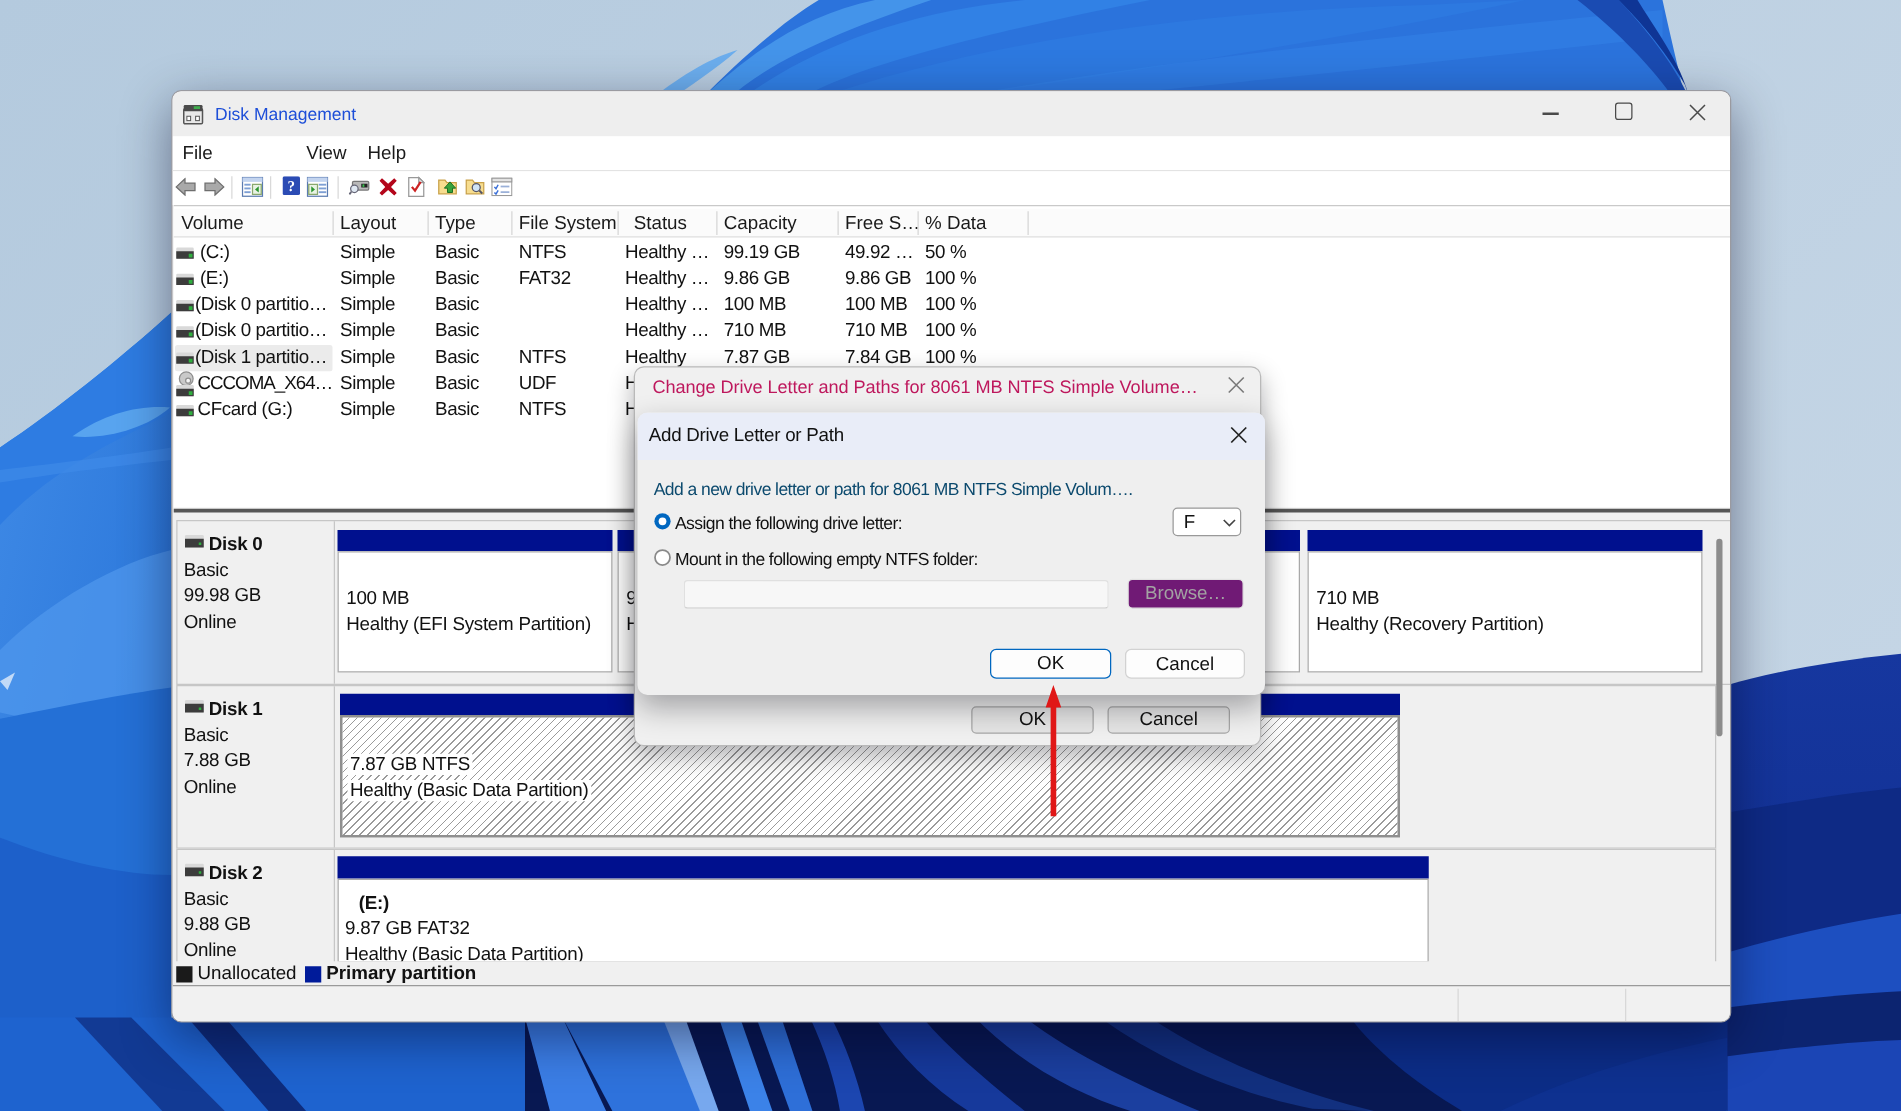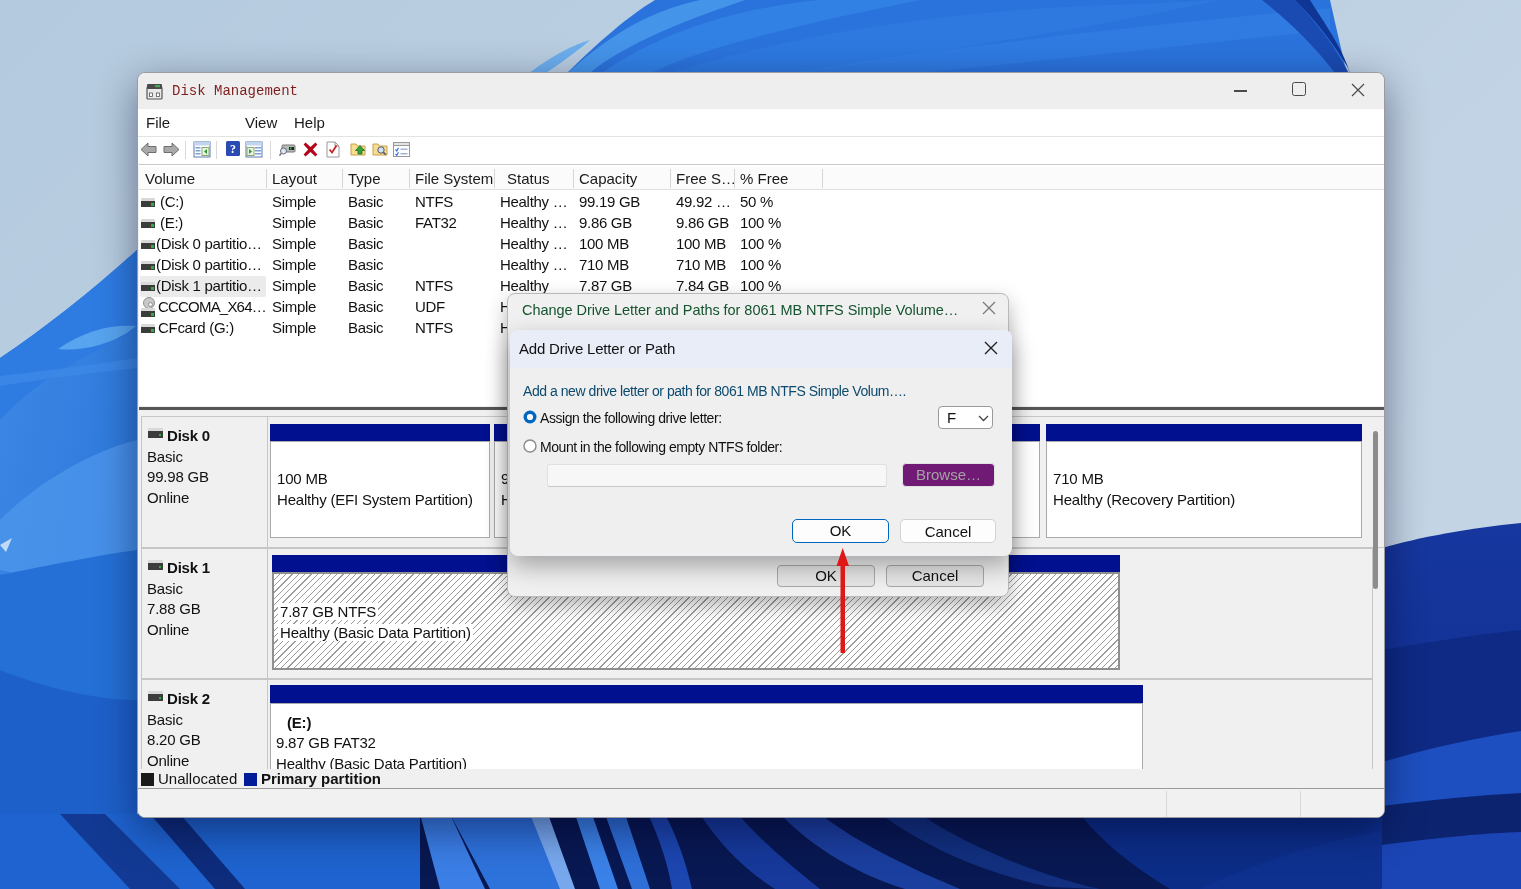--- a/index.html
+++ b/index.html
@@ -4,21 +4,21 @@
 <style>
   html,body{margin:0;padding:0;width:1521px;height:889px;overflow:hidden;
     font-family:"Liberation Sans",sans-serif;}
   #stage{position:absolute;top:0;left:0;width:1521px;height:889px;overflow:hidden;}
   .abs{position:absolute;}
   
   #win{position:absolute;left:137px;top:72px;width:1248px;height:746px;
     background:#f0f0f0;border-radius:8px;box-shadow:0 12px 40px rgba(0,0,30,.45);
     border:1px solid #9a9aa0;box-sizing:border-box;overflow:hidden;}
   #titlebar{position:absolute;left:0;top:0;width:100%;height:36px;background:#eeeeee;}
-  #title-text{position:absolute;left:34px;top:10px;font-size:14px;color:#7f1d1d;font-family:Liberation Mono, monospace;}
+  #title-text{position:absolute;left:34px;top:10px;font-size:14px;color:#1d4ed8;}
   #menubar{position:absolute;left:0;top:36px;width:100%;height:28px;background:#ffffff;
     border-bottom:1px solid #e3e3e3;box-sizing:border-box;}
   .menu{position:absolute;top:5px;font-size:15px;color:#1a1a1a;}
   #toolbar{position:absolute;left:0;top:64px;width:100%;height:27px;background:#ffffff;}
   .tsep{position:absolute;top:4px;width:1px;height:18px;background:#d9d9d9;}
   
   #list{position:absolute;left:1px;top:91px;width:1246px;height:241px;background:#ffffff;
     border-top:1px solid #c9c9c9;}
   #lhead{position:absolute;left:0;top:2px;width:100%;height:23px;background:#fbfbfb;
     border-bottom:1px solid #e0e0e0;box-sizing:border-box;}
@@ -37,21 +37,21 @@
   .ptxt{position:absolute;font-size:15px;letter-spacing:-0.2px;color:#111;white-space:nowrap;}
   
   #legend{position:absolute;left:1px;top:696px;width:1246px;height:19px;background:#f0f0f0;
     font-size:15px;color:#111;}
   #status{position:absolute;left:0px;top:715px;width:1248px;height:29px;background:#f1f1f1;
     border-top:1px solid #9a9a9a;}
   .ssep{position:absolute;top:2px;width:1px;height:26px;background:#d8d8d8;}
   
   #dlg1{position:absolute;left:507px;top:293px;width:502px;height:304px;background:#f0f0f0;
     border-radius:8px;box-shadow:0 8px 20px rgba(0,0,10,.3);border:1px solid #b9b9b9;box-sizing:border-box;}
-  #dlg1 .dtitle{position:absolute;left:14px;top:8px;font-size:14.5px;letter-spacing:-0.05px;color:#14532d;white-space:nowrap;}
+  #dlg1 .dtitle{position:absolute;left:14px;top:8px;font-size:14.5px;letter-spacing:-0.05px;color:#be185d;white-space:nowrap;}
   #dlg2{position:absolute;left:510px;top:330px;width:502px;height:226px;background:#efefef;
     border-radius:8px;box-shadow:0 10px 24px rgba(0,0,10,.32);overflow:hidden;}
   #dlg2 .dtitle2{position:absolute;left:9px;top:10px;font-size:15px;letter-spacing:-0.2px;color:#111;}
   #d2head{position:absolute;left:0;top:0;width:100%;height:38px;background:#e9edf8;}
   .btn{position:absolute;font-size:15px;color:#111;text-align:center;box-sizing:border-box;}
   .xicon{position:absolute;}
   .hd-ico{position:absolute;width:14px;height:9px;background:#d9d9d9;border-radius:1px;}
   .hd-ico:after{content:"";position:absolute;left:0;top:3px;width:14px;height:6px;background:#3c3c3c;}
   .hd-ico:before{content:"";position:absolute;right:1.5px;top:5px;width:2.5px;height:2.5px;background:#2fae3e;z-index:2;}
   .hd-ico2{position:absolute;width:15px;height:10px;background:#d9d9d9;border-radius:1px;}
@@ -229,21 +229,21 @@
     </div>
     <div id="list">
       <div id="lhead">
         <div class="hcell" style="left:6px;">Volume</div>
         <div class="hcell" style="left:133px;">Layout</div>
         <div class="hcell" style="left:209px;">Type</div>
         <div class="hcell" style="left:276px;">File System</div>
         <div class="hcell" style="left:368px;">Status</div>
         <div class="hcell" style="left:440px;">Capacity</div>
         <div class="hcell" style="left:537px;">Free S…</div>
-        <div class="hcell" style="left:601px;">% Free</div>
+        <div class="hcell" style="left:601px;">% Data</div>
         <div class="hsep" style="left:127px;"></div>
         <div class="hsep" style="left:203px;"></div>
         <div class="hsep" style="left:270px;"></div>
         <div class="hsep" style="left:355px;"></div>
         <div class="hsep" style="left:434px;"></div>
         <div class="hsep" style="left:531px;"></div>
         <div class="hsep" style="left:595px;"></div>
         <div class="hsep" style="left:683px;"></div>
       </div>
 
@@ -361,21 +361,21 @@
           <div class="ptxt" style="left:4px;top:29px;background:#fff;padding:0 2px;">7.87 GB NTFS</div>
           <div class="ptxt" style="left:4px;top:50px;background:#fff;padding:0 2px;">Healthy (Basic Data Partition)</div>
         </div>
       </div>
 
       <div class="drow" style="top:269px;height:92px;">
         <div class="dlabel"></div>
         <div class="hd-ico2" style="left:6px;top:11px;"></div>
         <div class="dl-t" style="left:25px;top:10px;font-weight:bold;">Disk 2</div>
         <div class="dl-t" style="left:5px;top:31px;">Basic</div>
-        <div class="dl-t" style="left:5px;top:51px;">8.20 GB</div>
+        <div class="dl-t" style="left:5px;top:51px;">9.88 GB</div>
         <div class="dl-t" style="left:5px;top:72px;">Online</div>
         <div class="bluebar" style="left:128px;top:5px;width:873px;height:18px;"></div>
         <div class="pbody" style="left:128px;top:23px;width:873px;height:67px;">
           <div class="ptxt" style="left:16px;top:10px;font-weight:bold;">(E:)</div>
           <div class="ptxt" style="left:5px;top:30px;">9.87 GB FAT32</div>
           <div class="ptxt" style="left:5px;top:51px;">Healthy (Basic Data Partition)</div>
         </div>
       </div>
 
       <div class="abs" style="left:1234px;top:21px;width:5px;height:158px;background:#8c8c8c;border-radius:3px;"></div>

